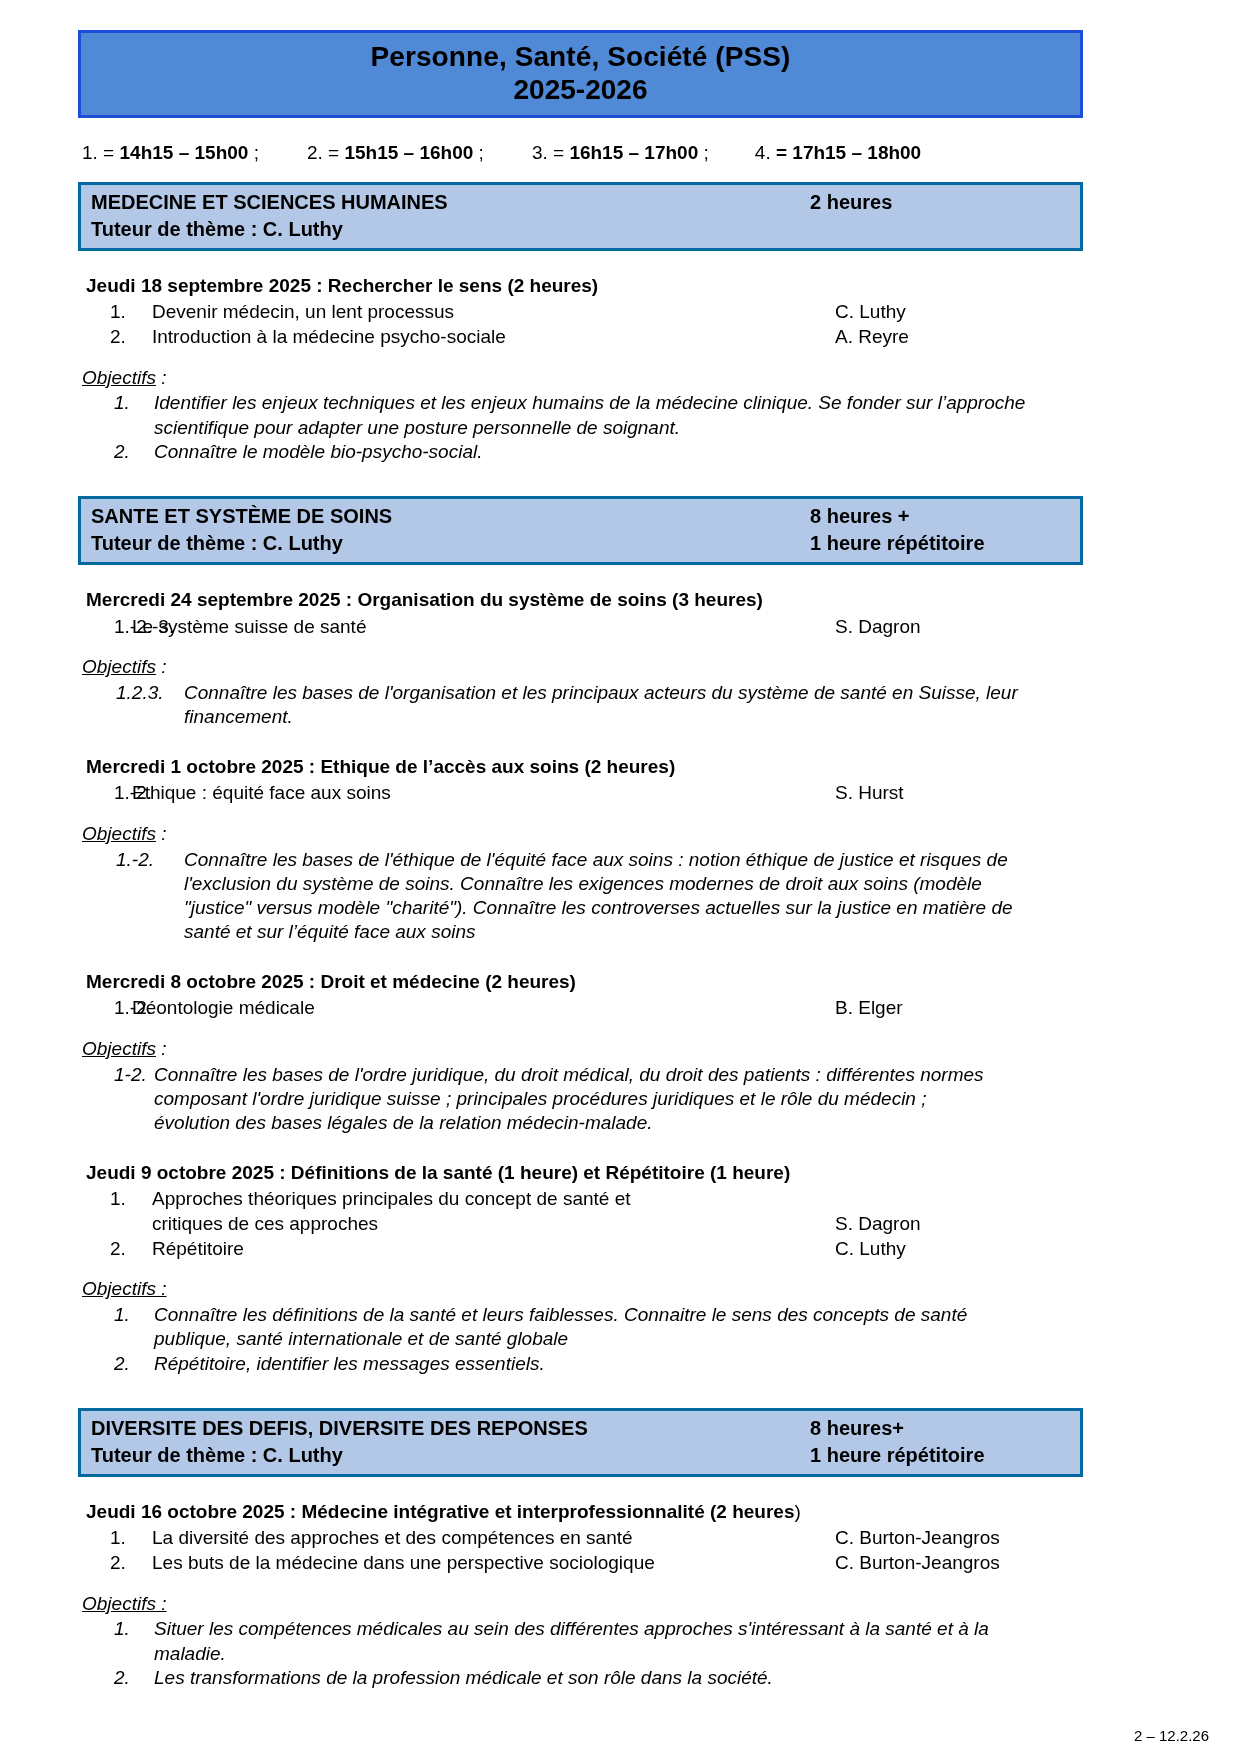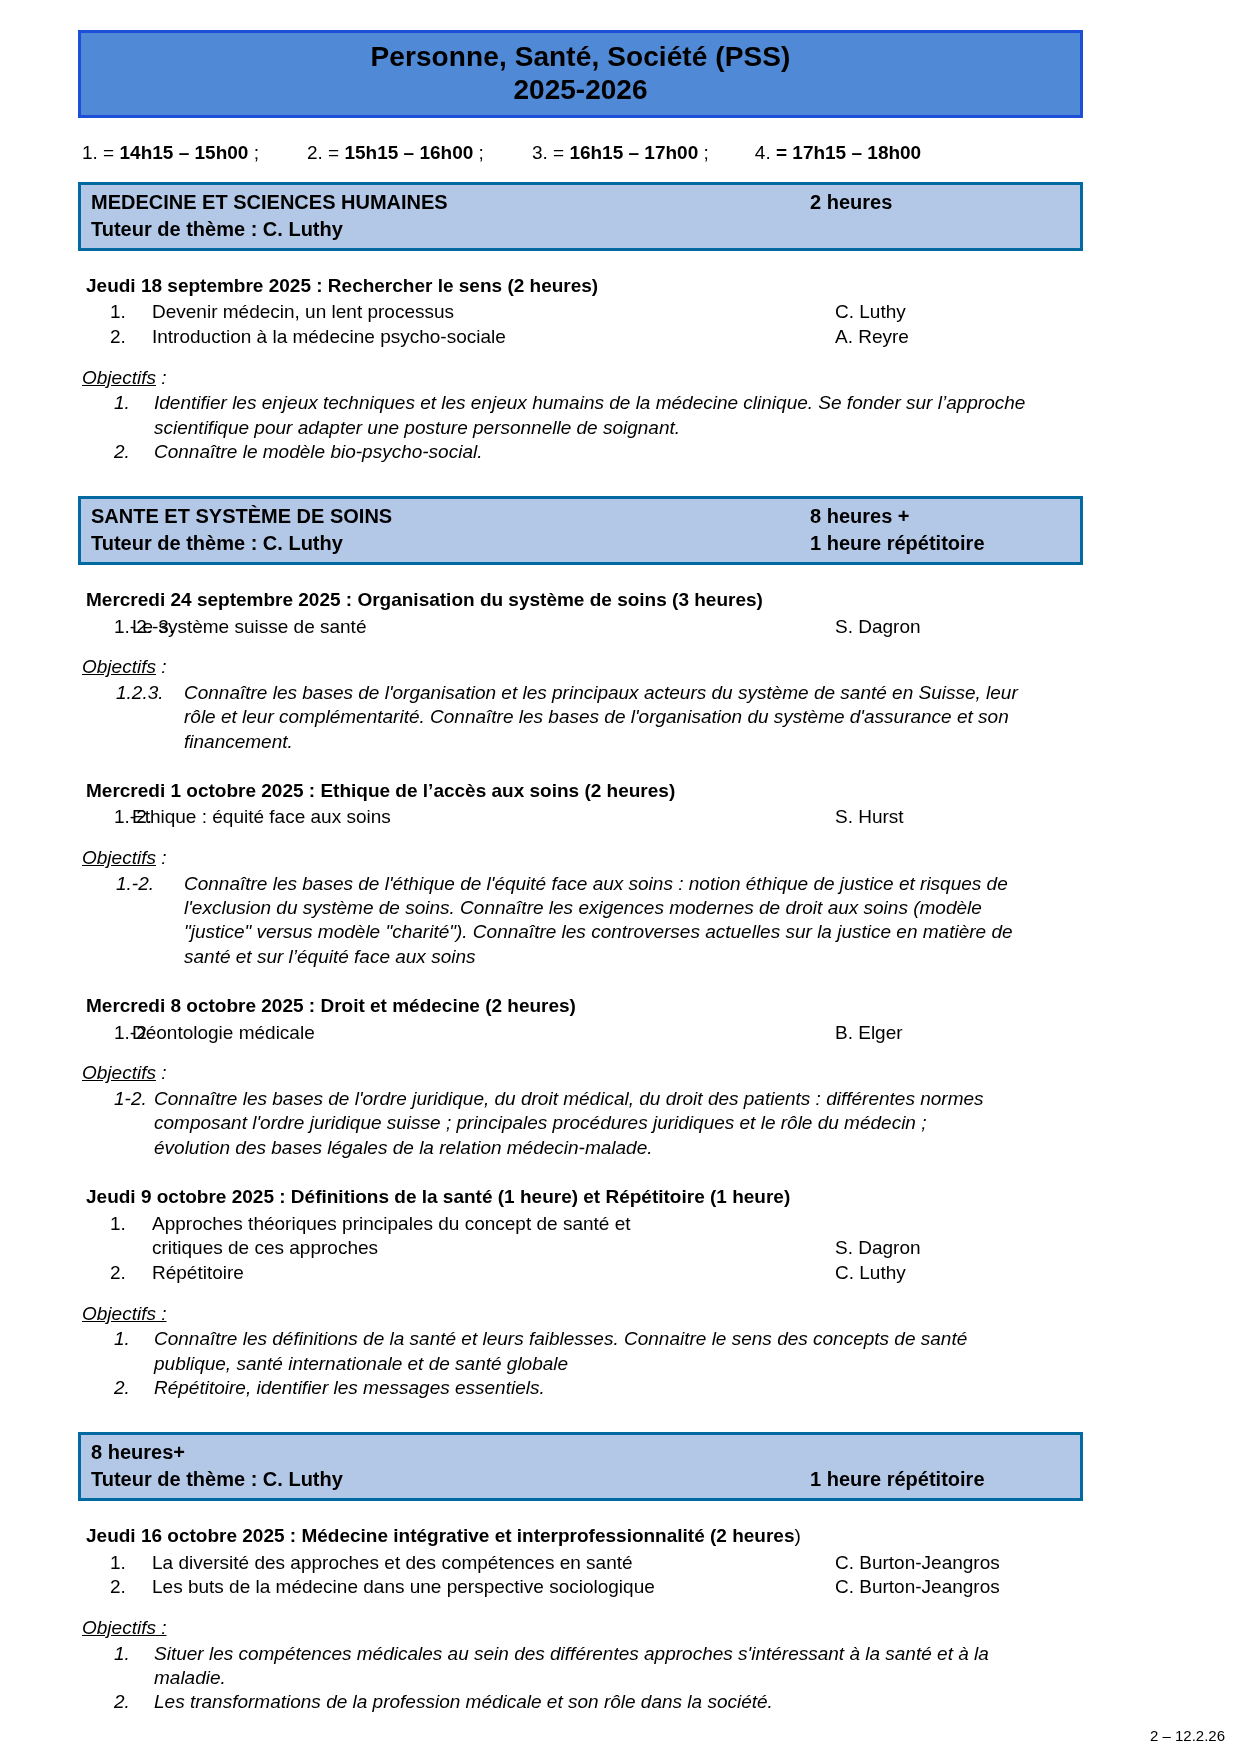--- a/index.html
+++ b/index.html
@@ -156,21 +156,21 @@
   }
   .obj-row .otxt .hang {
     display: block;
   }
 
   .spacer-lg { height: 26px; }
   .spacer-md { height: 18px; }
 
   .footer {
     position: absolute;
-    right: 16px;
+    right: 32px;
     bottom: 10px;
     font-size: 15px;
     text-align: right;
   }
 </style>
 </head>
 <body>
 
 <div class="page">
   <div class="content">
@@ -244,21 +244,20 @@
         <div class="idx wide">1.-2.-3.</div>
         <div class="txt">Le système suisse de santé</div>
         <div class="who">S. Dagron</div>
       </div>
       <div class="objectifs">
         <div class="obj-label"><span class="u">Objectifs</span> :</div>
         <div class="obj-row">
           <div class="oidx narrow">1.2.3.</div>
           <div class="otxt">
             <span class="hang">Connaître les bases de l'organisation et les principaux acteurs du système de santé en Suisse, leur</span>
-            <span class="hang">rôle et leur complémentarité. Connaître les bases de l'organisation du système d'assurance et son</span>
             <span class="hang">financement.</span>
           </div>
         </div>
       </div>
     </div>
 
     <div class="spacer-md"></div>
 
     <div class="session">
       <div class="session-title"><span>Mercredi 1 octobre 2025 : Ethique de l’accès aux soins (2 heures)</span></div>
@@ -337,20 +336,21 @@
             <span class="hang">Répétitoire, identifier les messages essentiels.</span>
           </div>
         </div>
       </div>
     </div>
 
     <div class="spacer-lg"></div>
 
     <div class="theme-box">
       <div class="theme-row">
+        <div class="left">DIVERSITE DES DEFIS, DIVERSITE DES REPONSES</div>
         <div class="right">8 heures+</div>
       </div>
       <div class="theme-row">
         <div class="left">Tuteur de thème : C. Luthy</div>
         <div class="right">1 heure répétitoire</div>
       </div>
     </div>
 
     <div class="session">
       <div class="session-title"><span>Jeudi 16 octobre 2025 : Médecine intégrative et interprofessionnalité (2 heures</span><span class="nb">)</span></div>

